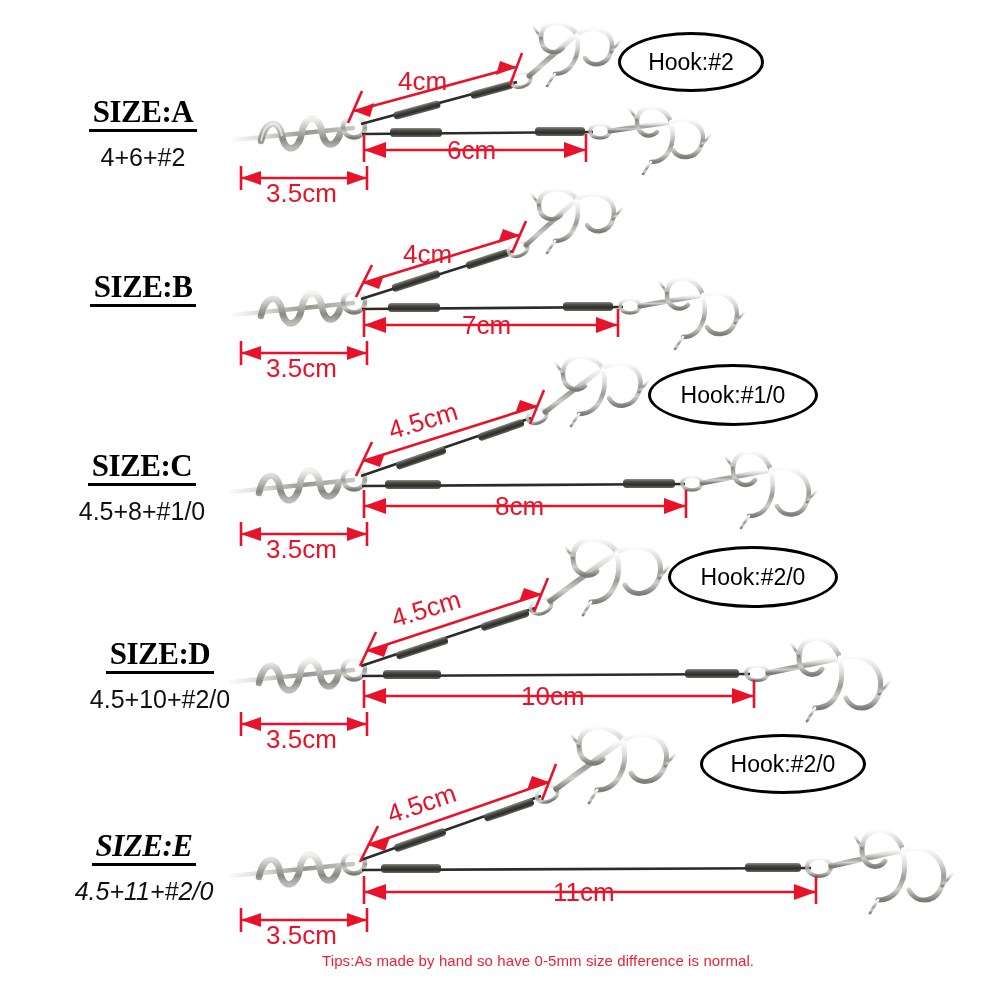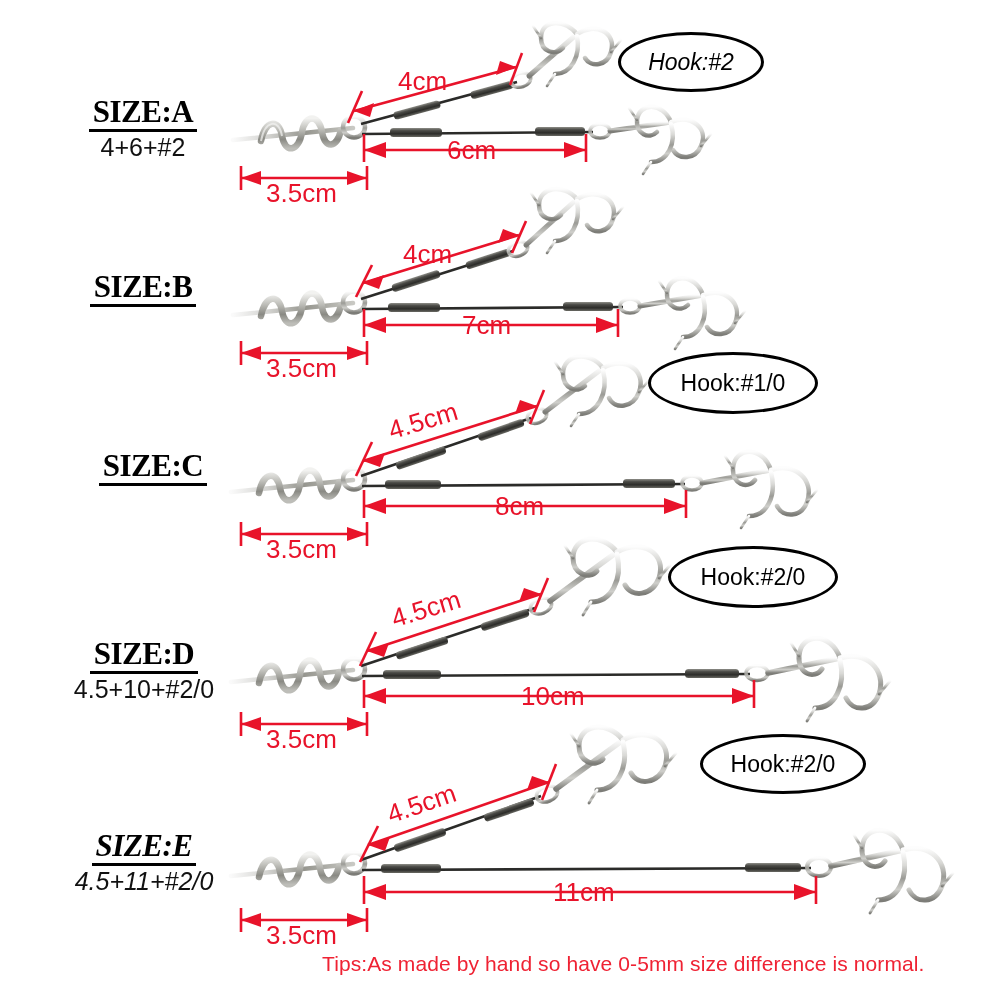--- a/index.html
+++ b/index.html
@@ -31,21 +31,21 @@
     line-height:1.02;
     border-bottom:3px solid #000;
     padding:0 4px 1px 4px;
     display:inline-block;
     text-align:right;
   }
   .size-spec{
     font-family:"Liberation Sans",sans-serif;
     font-size:25px;
     color:#111;
-    margin-top:2px;
+    margin-top:12px;
     line-height:1.05;
   }
 
   
   .hook-callout{
     position:absolute;
     border:3.5px solid #000;
     border-radius:50%;
     background:#fff;
     display:flex;align-items:center;justify-content:center;
@@ -61,21 +61,21 @@
     position:absolute;
     color:#e8132a;
     font-size:26px;
     white-space:nowrap;
     background:transparent;
     line-height:1;
   }
   .tips{
     position:absolute;
     color:#ef2233;
-    font-size:21px;
+    font-size:15px;
     white-space:nowrap;
     letter-spacing:0.1px;
   }
 
   svg{overflow:visible;}
 </style>
 </head>
 <body>
 
 <div class="diagram">
@@ -183,21 +183,21 @@
       <g stroke="#e8132a" stroke-width="2.6" fill="none">
         <line x1="6" y1="4" x2="6" y2="28"></line>
         <line x1="132" y1="4" x2="132" y2="28"></line>
         <line x1="6" y1="16" x2="132" y2="16"></line>
         <polygon points="6,16 26,9 26,23" fill="#e8132a" stroke="none"></polygon>
         <polygon points="132,16 112,9 112,23" fill="#e8132a" stroke="none"></polygon>
       </g>
     </svg>
     <div class="dim-label" style="left:266px;top:180px;">3.5cm</div>
 
-    <div class="hook-callout" style="left:618px;top:32px;width:140px;height:54px;font-style:italic;">
+    <div class="hook-callout" style="left:618px;top:32px;width:140px;height:54px;">
       <span>Hook:#2</span>
     </div>
   </div>
 
   <div class="row" style="top:175px;height:200px;">
     <div class="size-block" style="left:48px;top:96px;width:190px;">
       <div class="size-title">SIZE:B</div>
     </div>
 
     <svg class="rig" style="position:absolute;left:225px;top:10px;" width="580" height="190" viewBox="0 0 580 190">
@@ -263,22 +263,23 @@
         <line x1="6" y1="16" x2="132" y2="16"></line>
         <polygon points="6,16 26,9 26,23" fill="#e8132a" stroke="none"></polygon>
         <polygon points="132,16 112,9 112,23" fill="#e8132a" stroke="none"></polygon>
       </g>
     </svg>
     <div class="dim-label" style="left:266px;top:180px;">3.5cm</div>
 
   </div>
 
   <div class="row" style="top:352px;height:205px;">
-    <div class="size-block" style="left:48px;top:98px;width:210px;">
+    <div class="size-block" style="left:37px;top:98px;width:210px;">
       <div class="size-title">SIZE:C</div>
+      <div class="size-spec">4.5+8+#1/0</div>
     </div>
 
     <svg class="rig" style="position:absolute;left:225px;top:8px;" width="620" height="200" viewBox="0 0 620 200">
       <g>
         <line x1="6" y1="132" x2="128" y2="120" stroke="url(#mgv)" stroke-width="4.5" stroke-linecap="round"></line>
         <path d="M34,133 C38,112 52,110 55,128 C58,146 72,144 75,124 C78,106 92,106 95,124 C98,142 110,140 114,122" fill="none" stroke="url(#spring)" stroke-width="6.5" stroke-linecap="round"></path>
       </g>
       <ellipse cx="129" cy="119" rx="11" ry="10.5" fill="none" stroke="url(#mg)" stroke-width="4.5"></ellipse>
       <line x1="136" y1="116" x2="306" y2="58" stroke="#2b2b29" stroke-width="2.6"></line>
       <rect x="170" y="94" width="52" height="8" rx="3.5" transform="rotate(-19 196 98)" fill="url(#sleeve)"></rect>
@@ -334,27 +335,27 @@
       <g stroke="#e8132a" stroke-width="2.6" fill="none">
         <line x1="6" y1="4" x2="6" y2="28"></line>
         <line x1="132" y1="4" x2="132" y2="28"></line>
         <line x1="6" y1="16" x2="132" y2="16"></line>
         <polygon points="6,16 26,9 26,23" fill="#e8132a" stroke="none"></polygon>
         <polygon points="132,16 112,9 112,23" fill="#e8132a" stroke="none"></polygon>
       </g>
     </svg>
     <div class="dim-label" style="left:266px;top:184px;">3.5cm</div>
 
-    <div class="hook-callout" style="left:648px;top:0;width:164px;height:56px;">
+    <div class="hook-callout" style="left:648px;top:12px;width:164px;height:56px;">
       <span>Hook:#1/0</span>
     </div>
   </div>
 
   <div class="row" style="top:538px;height:210px;">
-    <div class="size-block" style="left:34px;top:100px;width:220px;">
+    <div class="size-block" style="left:50px;top:100px;width:220px;">
       <div class="size-title">SIZE:D</div>
       <div class="size-spec">4.5+10+#2/0</div>
     </div>
 
     <svg class="rig" style="position:absolute;left:225px;top:8px;" width="680" height="205" viewBox="0 0 680 205">
       <g>
         <line x1="6" y1="136" x2="128" y2="124" stroke="url(#mgv)" stroke-width="4.5" stroke-linecap="round"></line>
         <path d="M34,137 C38,116 52,114 55,132 C58,150 72,148 75,128 C78,110 92,110 95,128 C98,146 110,144 114,126" fill="none" stroke="url(#spring)" stroke-width="6.5" stroke-linecap="round"></path>
       </g>
       <ellipse cx="129" cy="123" rx="11" ry="10.5" fill="none" stroke="url(#mg)" stroke-width="4.5"></ellipse>

